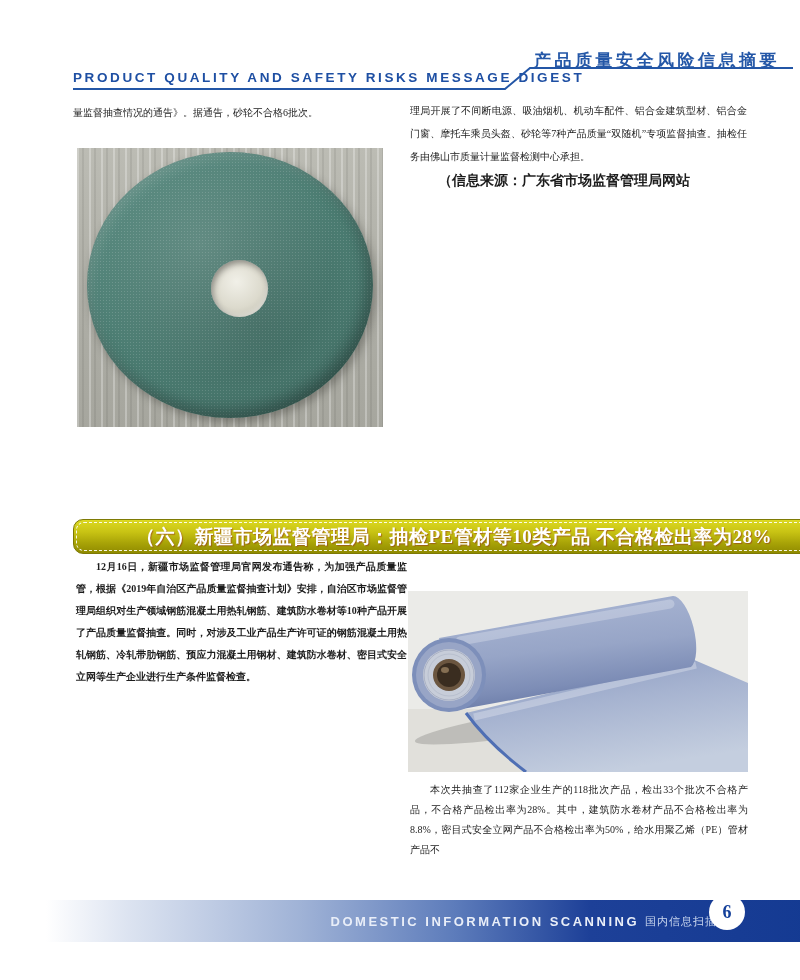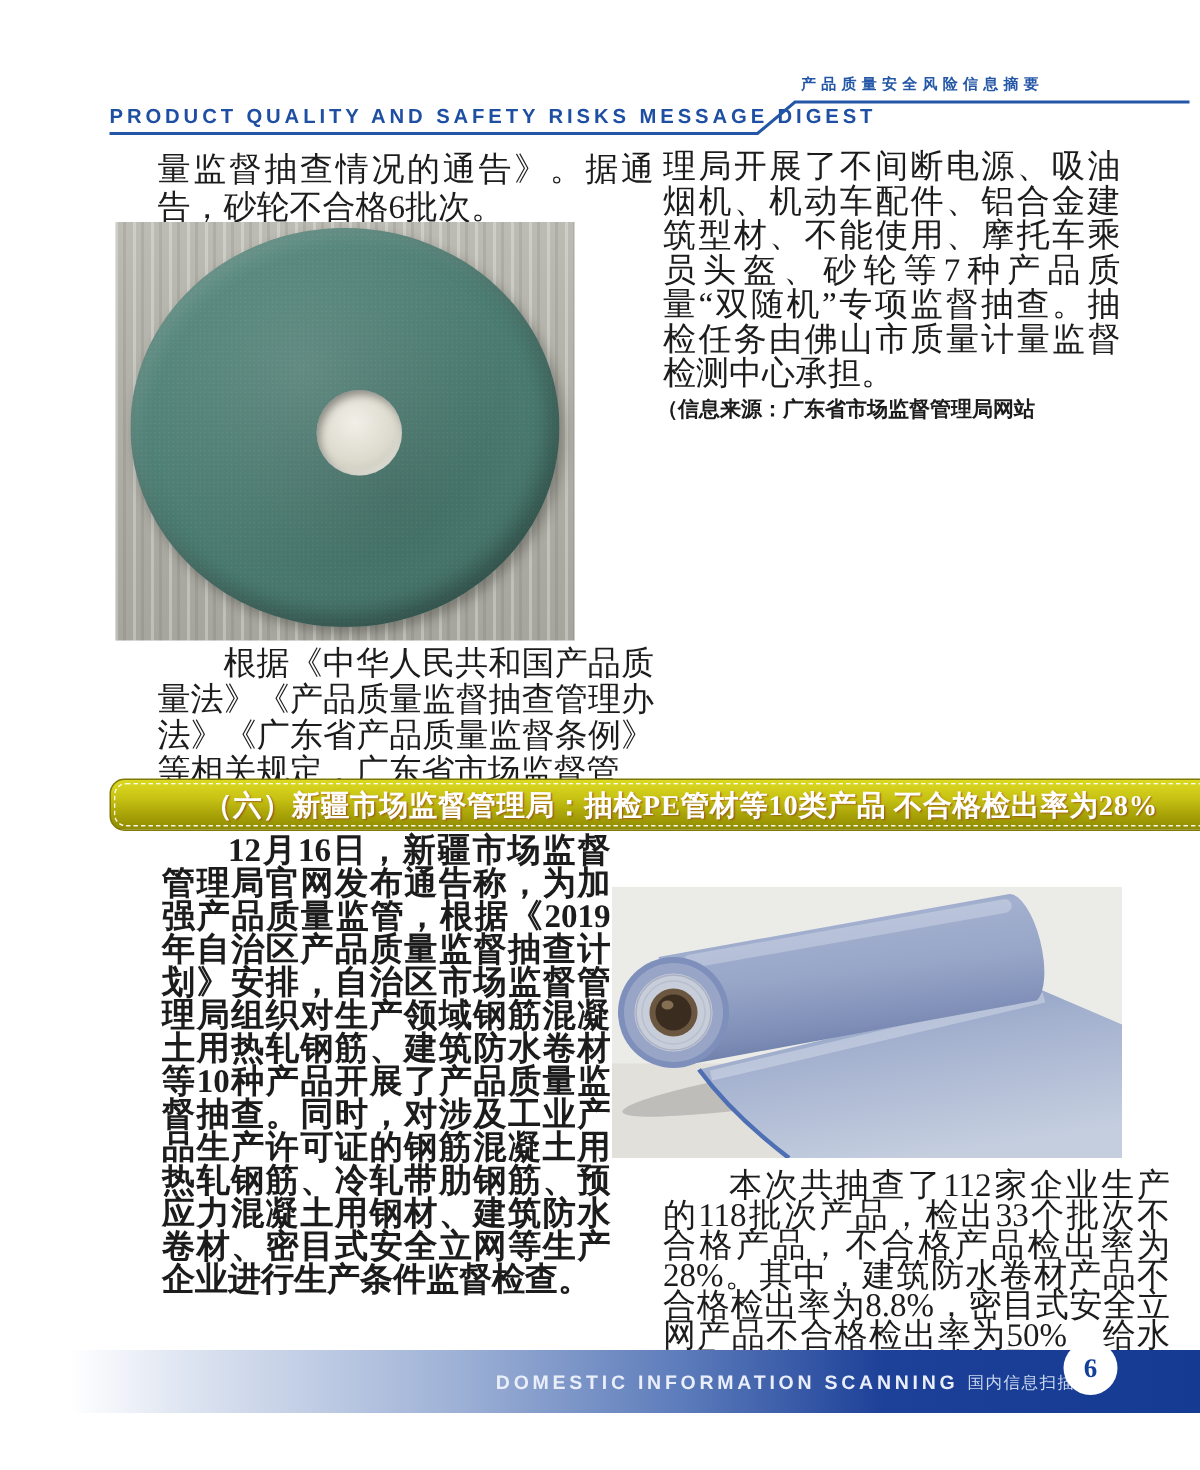--- a/index.html
+++ b/index.html
@@ -9,26 +9,26 @@
   }
   
   .hdr-en{
     position:absolute;left:73px;top:70px;width:450px;
     font-family:"Liberation Sans","DejaVu Sans",sans-serif;
     font-weight:bold;font-size:13.5px;letter-spacing:2.6px;color:#1e4fa3;
     white-space:nowrap;
   }
   .hdr-zh{
     position:absolute;left:534px;top:49px;
-    font-weight:bold;font-size:10px;letter-spacing:3.5px;color:#2457a7;
+    font-weight:bold;font-size:17px;letter-spacing:3.5px;color:#2457a7;
     white-space:nowrap;
   }
   .hdr-rule{position:absolute;left:0;top:0;width:800px;height:100px;pointer-events:none;}
   
-  .para{ text-align:justify; font-size:22px;margin-left:32px; }
+  .para{ text-align:justify; font-size:10px; }
   .indent{ text-indent:2em; }
   .col-s5-left-top { position:absolute;left:73px; top:100px; width:331px; line-height:25px;}
   .col-s5-left-bot { position:absolute;left:73px; top:430px; width:331px; line-height:24px;}
   .col-s5-right    { position:absolute;left:410px;top:99px;  width:337px; line-height:23px;}
   .source{
     font-family:"Liberation Sans","DejaVu Sans",sans-serif;
     font-weight:bold;font-size:14px;line-height:25px;text-align:justify;
   }
   .source .l1{ text-indent:2em; }
   .col-s6-left  { position:absolute;left:76px; top:556px; width:331px; line-height:22px;font-weight:bold;}
@@ -110,24 +110,23 @@
   </svg>
 
   <div class="col-s5-left-top para">量监督抽查情况的通告》。据通告，砂轮不合格6批次。</div>
 
   <div class="wheel-photo">
     <div class="wheel-disc">
       <div class="wheel-hole"></div>
     </div>
   </div>
 
-  <div class="col-s5-left-bot para indent">根据《中华人民共和国产品质量法》《产品质量监督抽查管理办法》《广东省产品质量监督条例》等相关规定，广东省市场监督管</div>
 
   <div class="col-s5-right">
-    <div class="para">理局开展了不间断电源、吸油烟机、机动车配件、铝合金建筑型材、不能使用、摩托车乘员头盔、砂轮等7种产品质量“双随机”专项监督抽查。抽检任务由佛山市质量计量监督检测中心承担。</div>
+    <div class="para">理局开展了不间断电源、吸油烟机、机动车配件、铝合金建筑型材、铝合金门窗、摩托车乘员头盔、砂轮等7种产品质量“双随机”专项监督抽查。抽检任务由佛山市质量计量监督检测中心承担。</div>
     <div class="source">
       <div class="l1">（信息来源：广东省市场监督管理局网站</div>
     </div>
   </div>
 
   <div class="banner">
     <div class="banner-inner"></div>
     <div class="banner-text">（六）新疆市场监督管理局：抽检PE管材等10类产品 不合格检出率为28%</div>
   </div>
 

